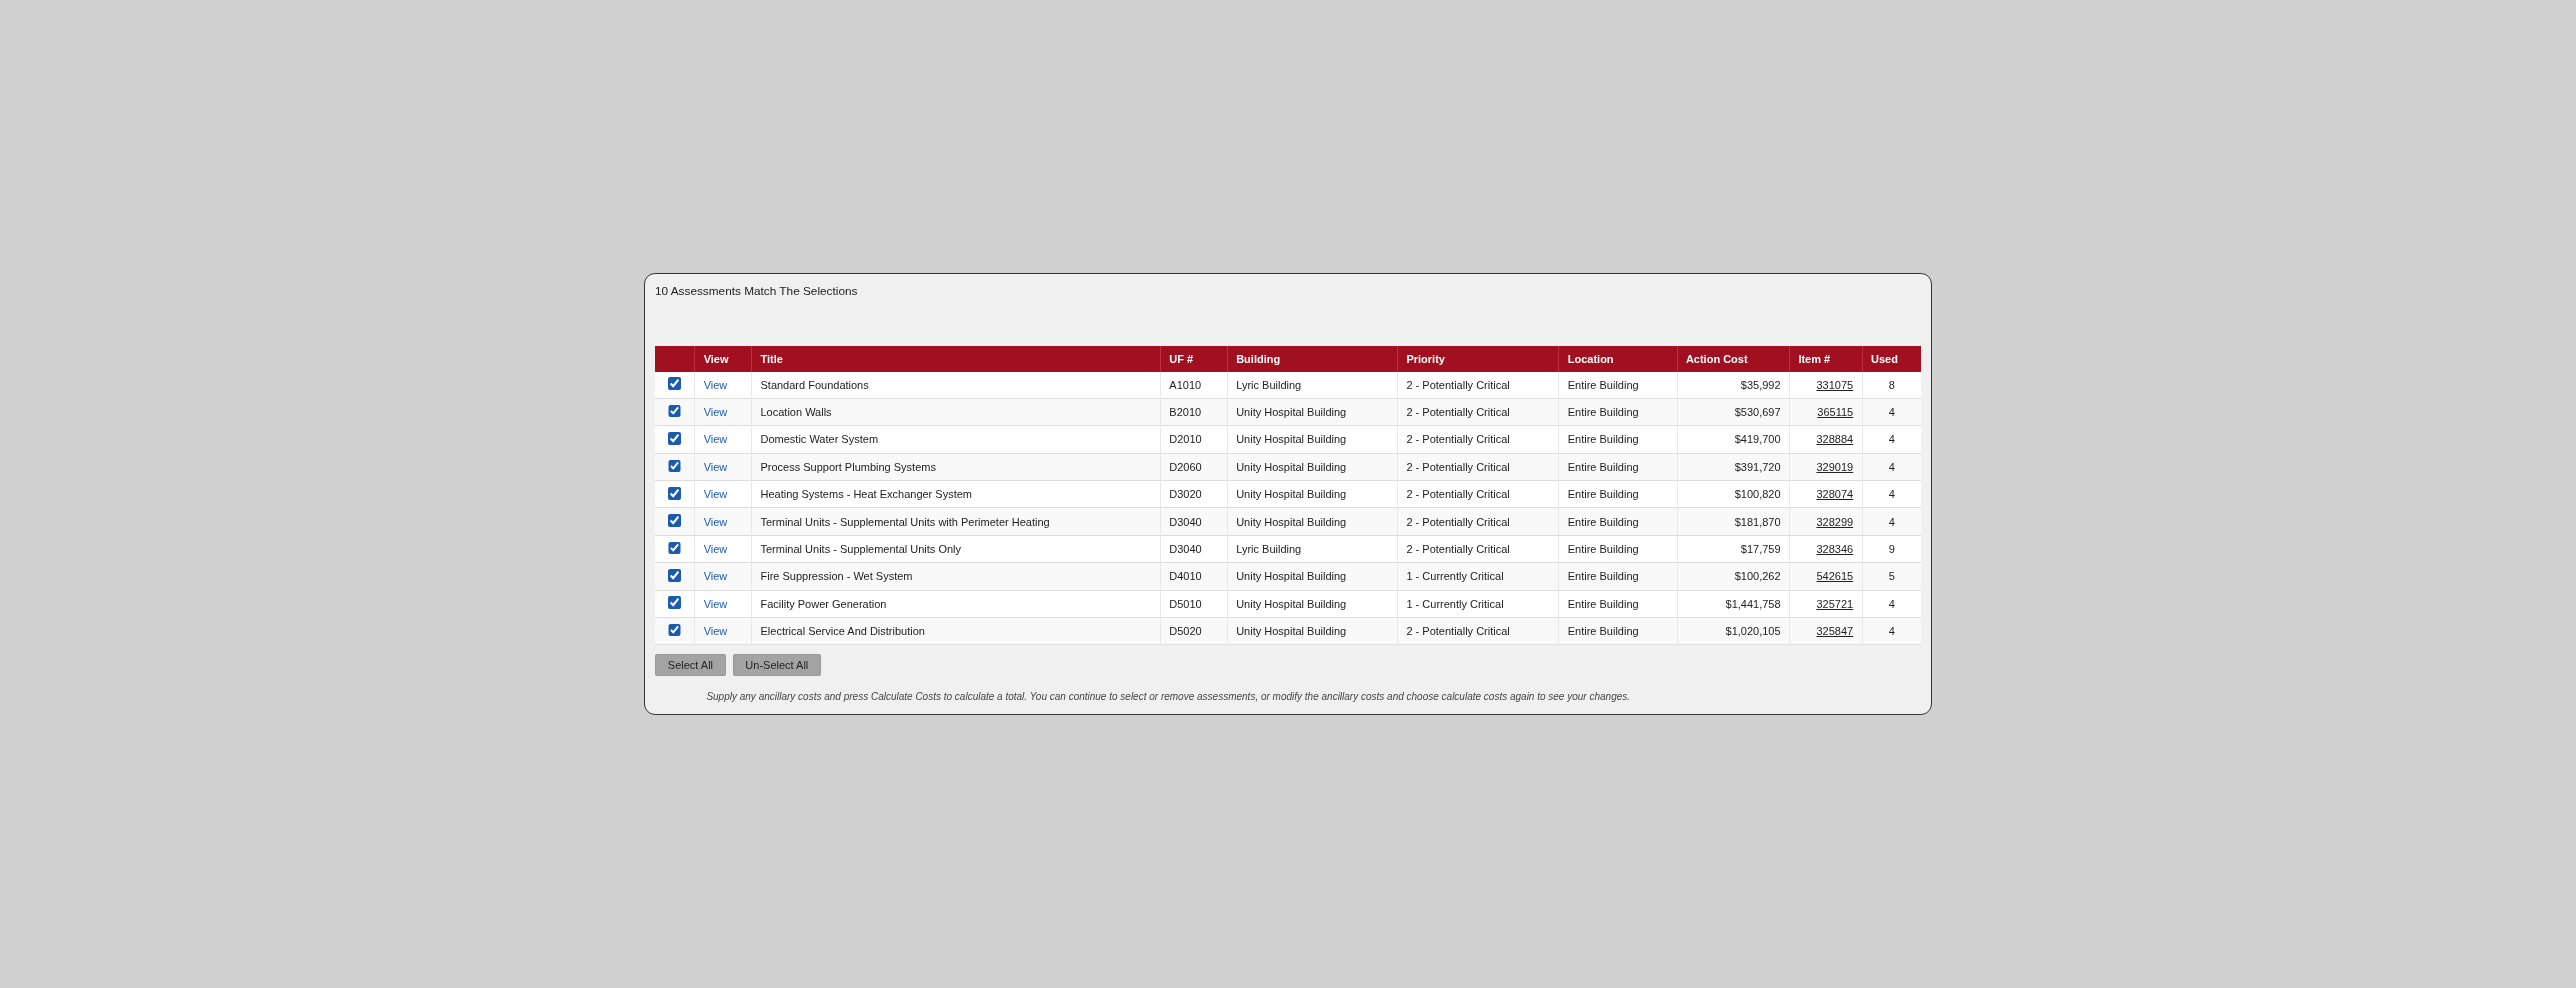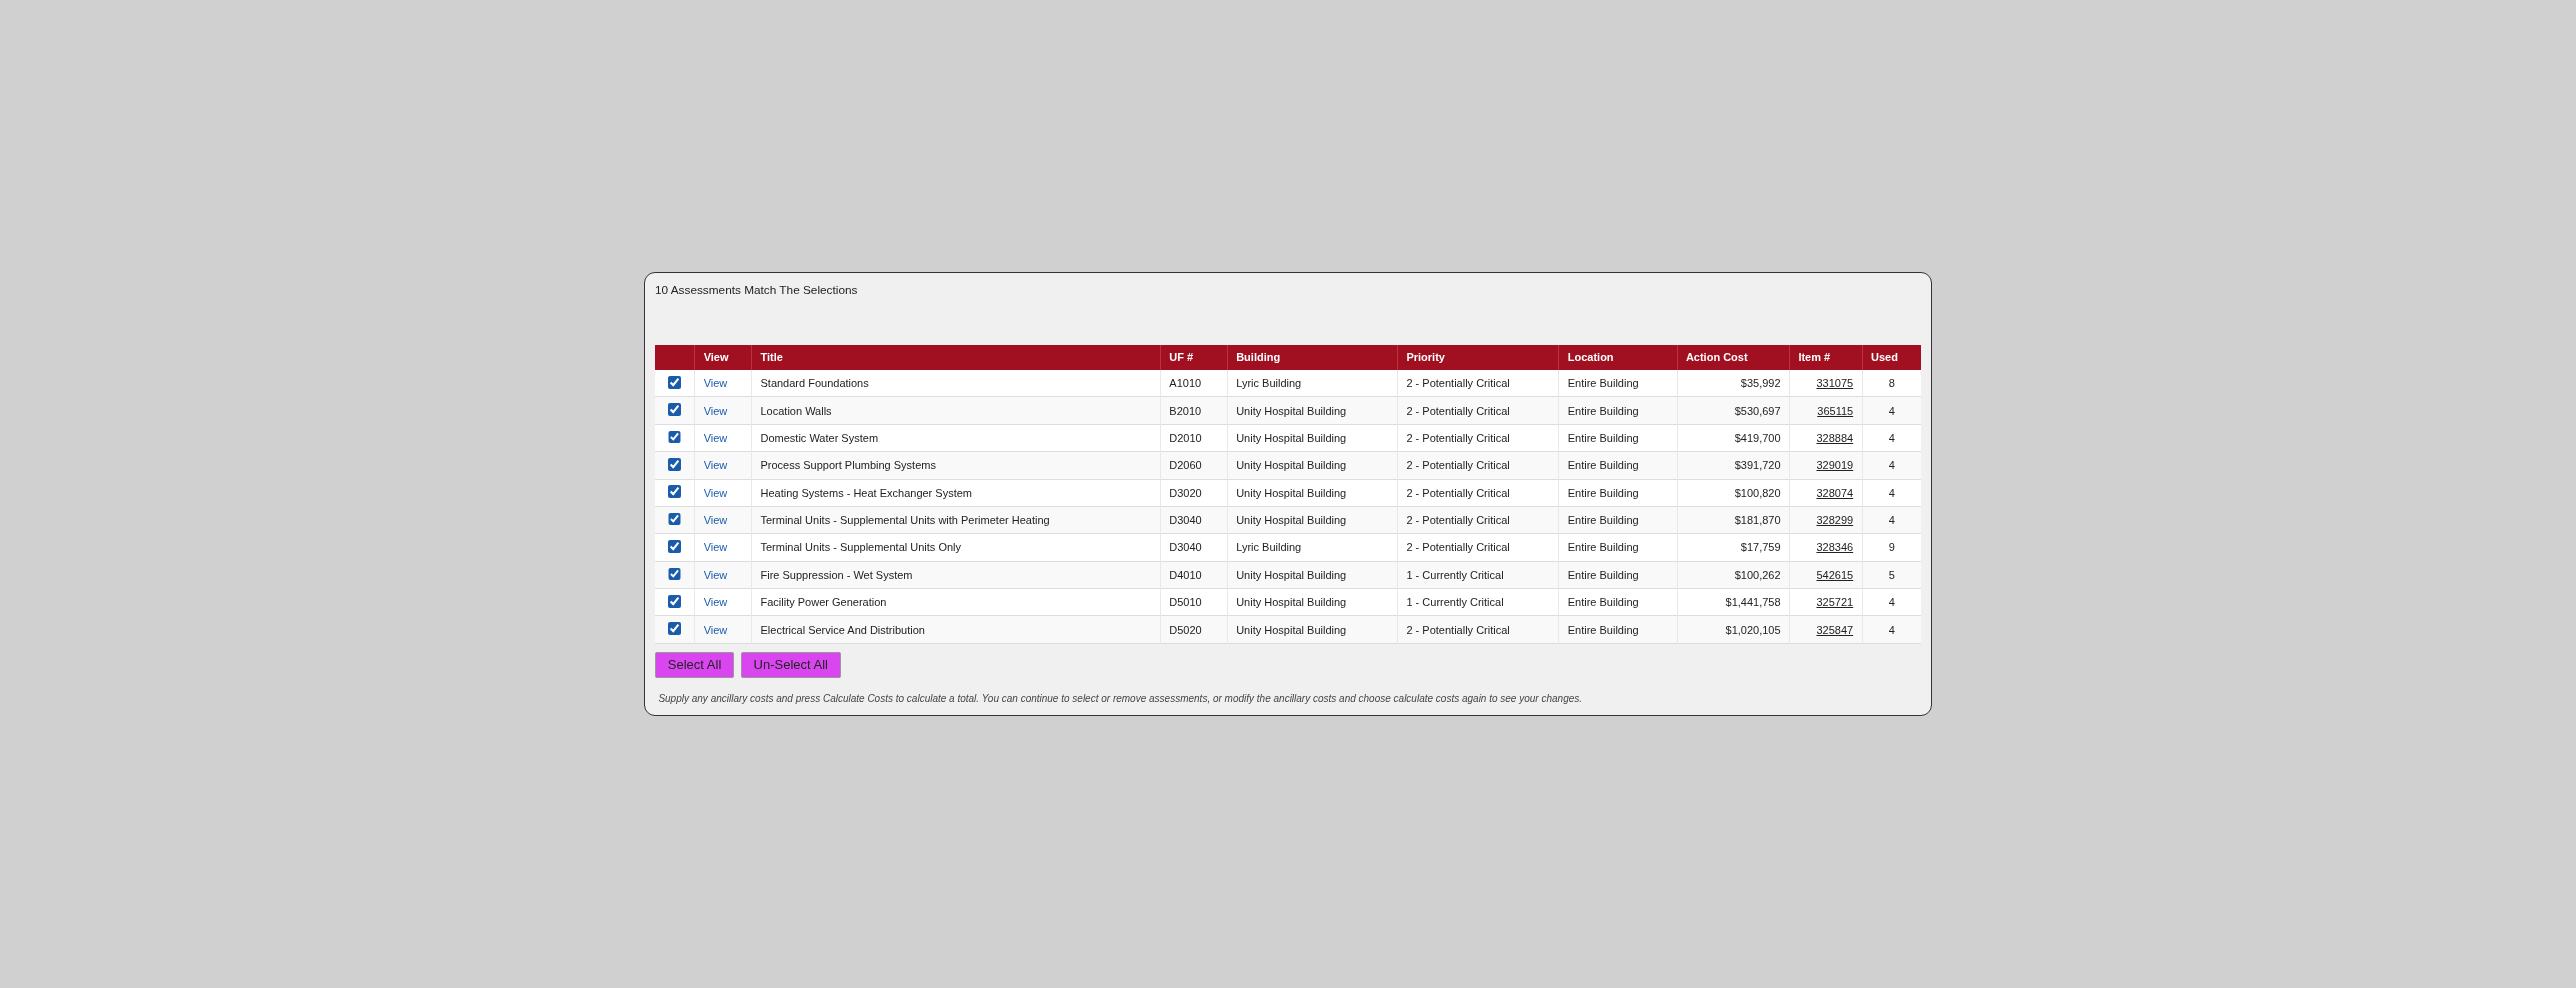--- a/index.html
+++ b/index.html
@@ -91,32 +91,33 @@
       text-align: center;
     }
     .buttons-row {
       display: flex;
       gap: 6.7px;
       margin-top: 8.4px;
       margin-bottom: 8.4px;
     }
     .btn {
       padding: 4.2px 11.8px;
-      font-size: 13px;
+      font-size: 11px;
       border: 0.8px solid #999;
-      background: #d946ef;
+      background: #a3a3a3;
       cursor: pointer;
       border-radius: 1.7px;
       color: #222;
     }
     .footer-note {
       font-size: 10px;
       color: #444;
       font-style: italic;
       padding: 6.7px 3.4px 1.7px 3.4px;
+      margin-left: 48px;
     }
   </style>
 </head>
 <body>
 
 <div class="container">
   <div class="match-count">10 Assessments Match The Selections</div>
   <table>
     <thead>
       <tr>

